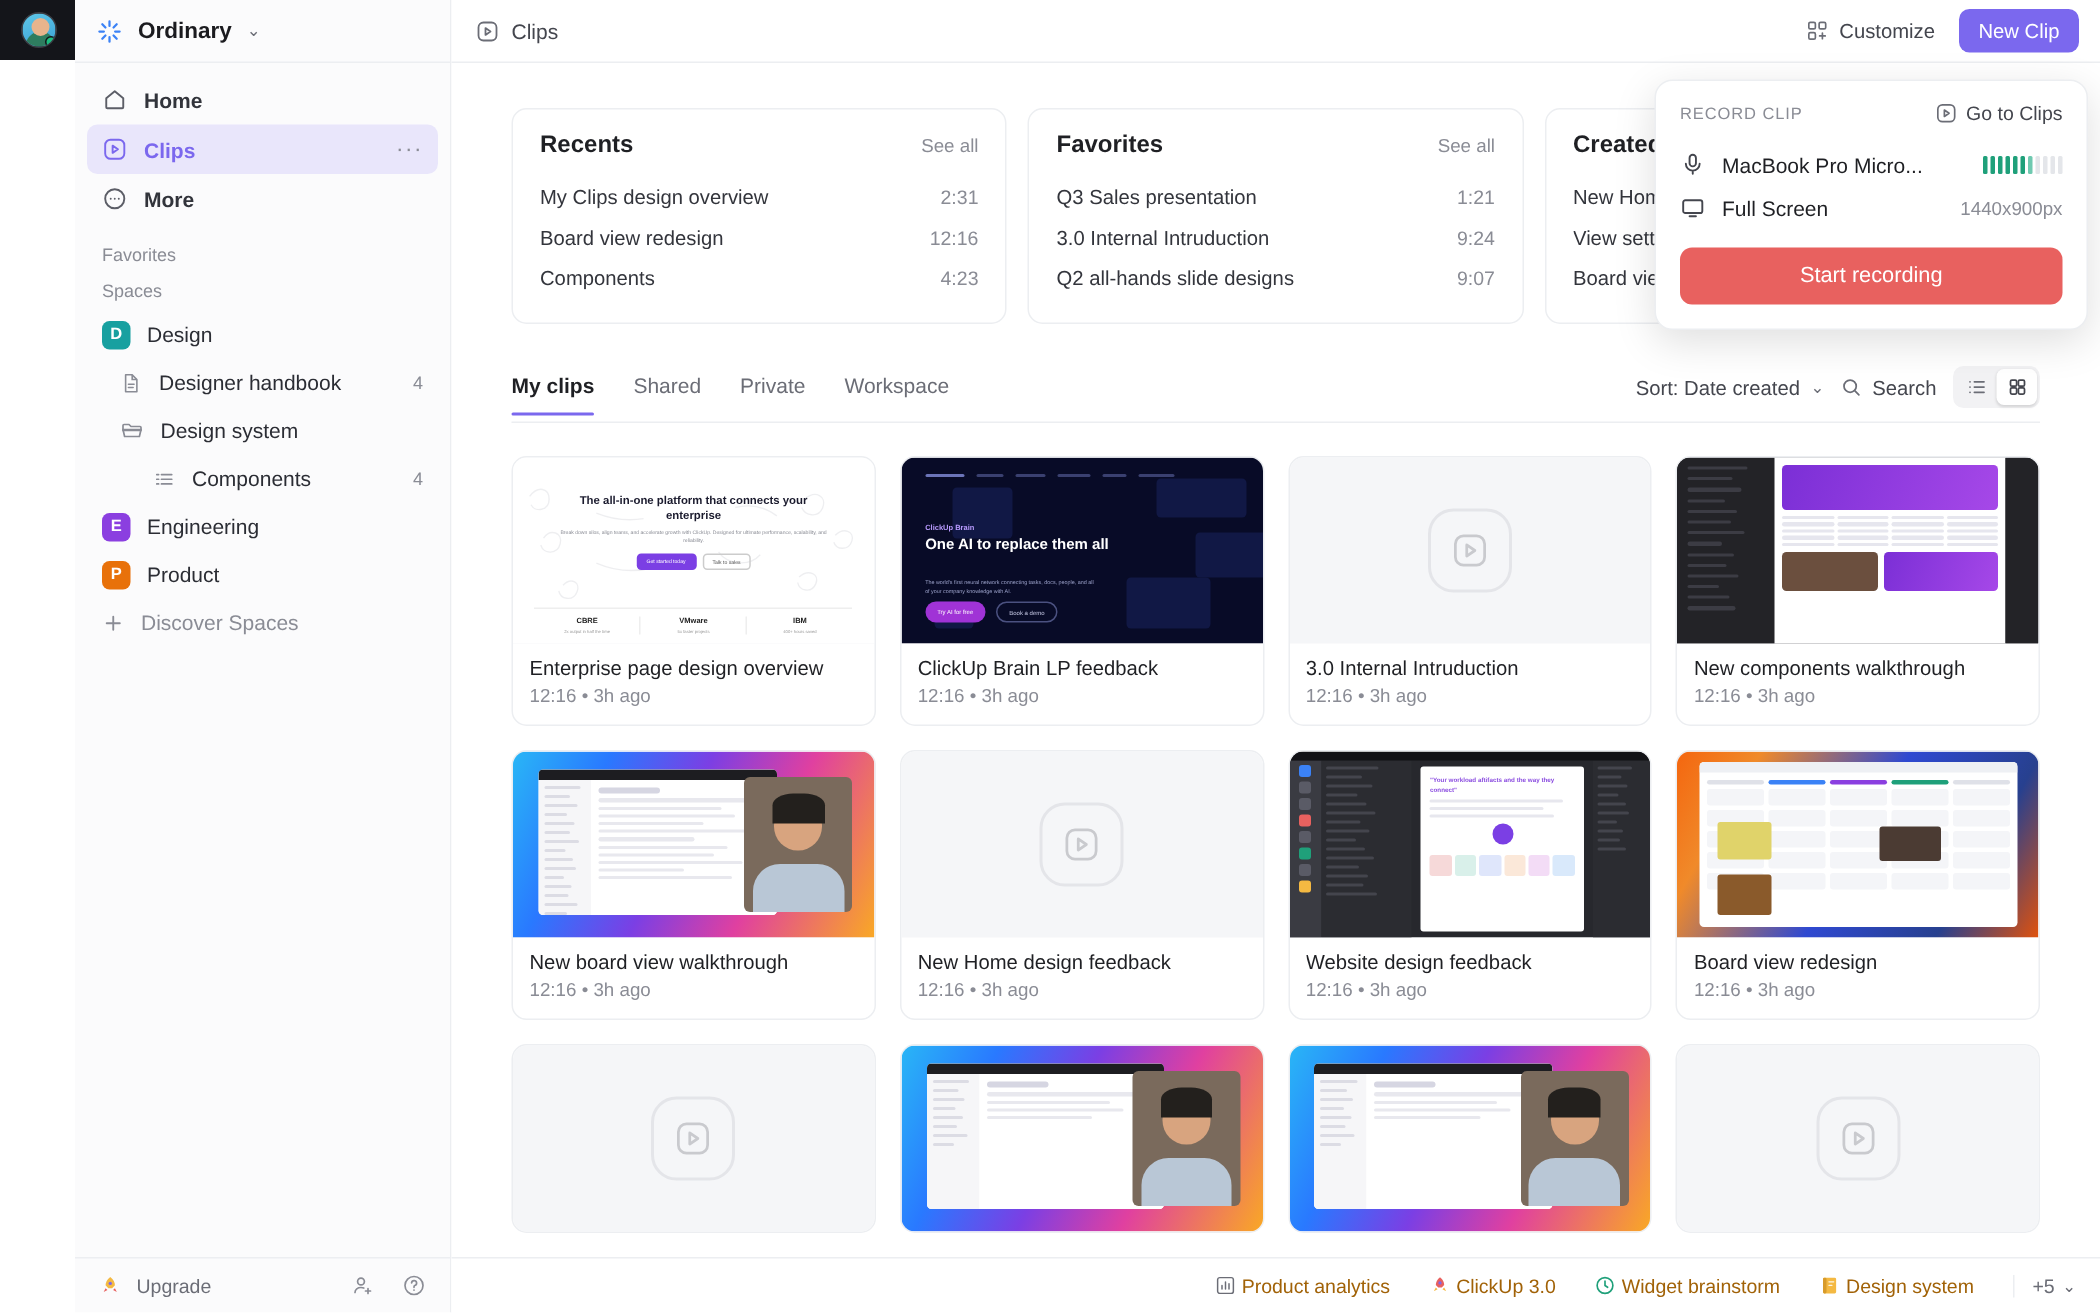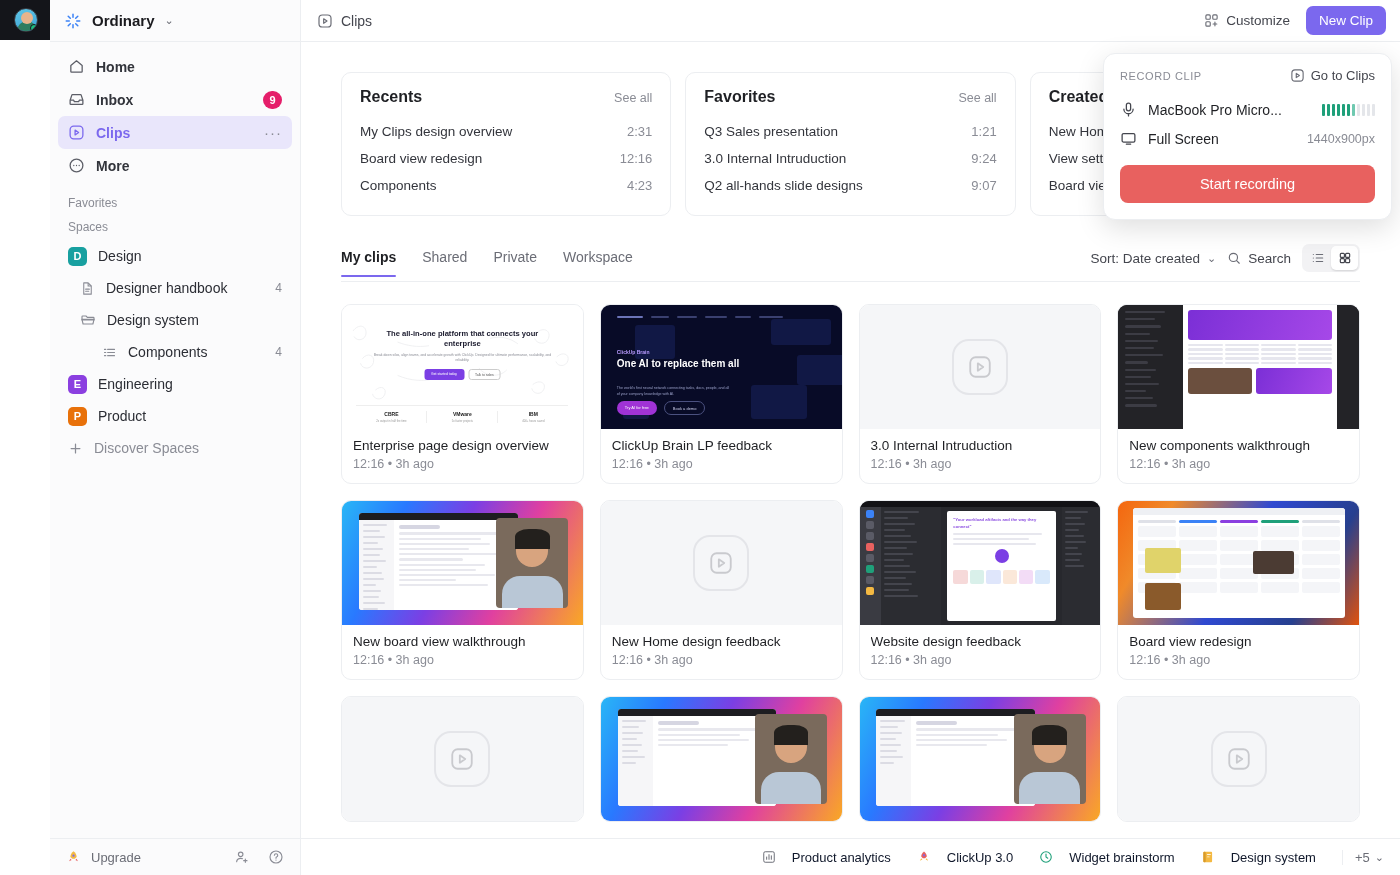--- a/index.html
+++ b/index.html
@@ -245,21 +245,21 @@
     width: 100%; margin-top: 12px; background: #e8615f; color: #fff;
     border: none; border-radius: 8px; padding: 11px 0; font-size: 14.5px; font-weight: 500; cursor: pointer;
   }
 
   
   .bottombar {
     height: 37px; flex: 0 0 37px; border-top: 1px solid #eceef1;
     display: flex; align-items: center; justify-content: flex-end;
     padding-right: 16px; gap: 26px; background: #fff; position: relative;
   }
-  .doc-tab { display: flex; align-items: center; gap: 16px; font-size: 13px; color: #0f172a; cursor: pointer; }
+  .doc-tab { display: flex; align-items: center; gap: 4px; font-size: 13px; color: #a16207; cursor: pointer; }
   .more-tabs { display: flex; align-items: center; gap: 5px; font-size: 13px; color: #6b6d76; cursor: pointer; padding-left: 12px; border-left: 1px solid #eceef1; }
 </style>
 </head>
 <body>
 
 <div class="app">
 
   <div class="topbar">
     <div class="brand-logo">
       <svg width="19" height="19" viewBox="0 0 24 24" fill="none">
@@ -323,28 +323,20 @@
       </div>
 
       <div class="nav">
         <div class="nav-item">
           <svg width="17" height="17" viewBox="0 0 24 24" fill="none" stroke="#5c5e67" stroke-width="1.8">
             <path d="M4 10.5L12 4l8 6.5V19a1 1 0 01-1 1H5a1 1 0 01-1-1z" stroke-linejoin="round"></path>
           </svg>
           <span class="lbl">Home</span>
         </div>
 
-        <div class="nav-item">
-          <svg width="17" height="17" viewBox="0 0 24 24" fill="none" stroke="#5c5e67" stroke-width="1.8">
-            <path d="M3 13l2.4-7.2A1 1 0 016.35 5h11.3a1 1 0 01.95.8L21 13v5a1 1 0 01-1 1H4a1 1 0 01-1-1z" stroke-linejoin="round"></path>
-            <path d="M3 13h5l1 2h6l1-2h5" stroke-linejoin="round"></path>
-          </svg>
-          <span class="lbl">Inbox</span>
-          <span class="badge">9</span>
-        </div>
 
         <div class="nav-item active">
           <svg width="17" height="17" viewBox="0 0 24 24" fill="none" stroke="#7b68ee" stroke-width="1.8">
             <rect x="3" y="3" width="18" height="18" rx="5"></rect>
             <path d="M10 8.6l5 3.4-5 3.4z" stroke-linejoin="round"></path>
           </svg>
           <span class="lbl">Clips</span>
           <span class="dots">···</span>
         </div>
 

